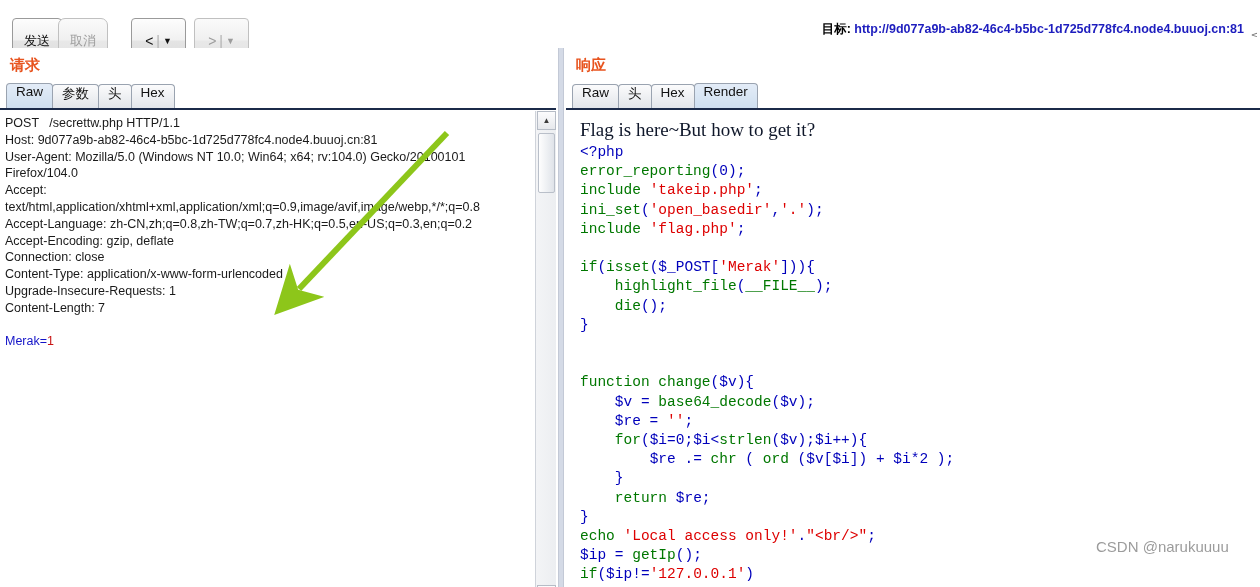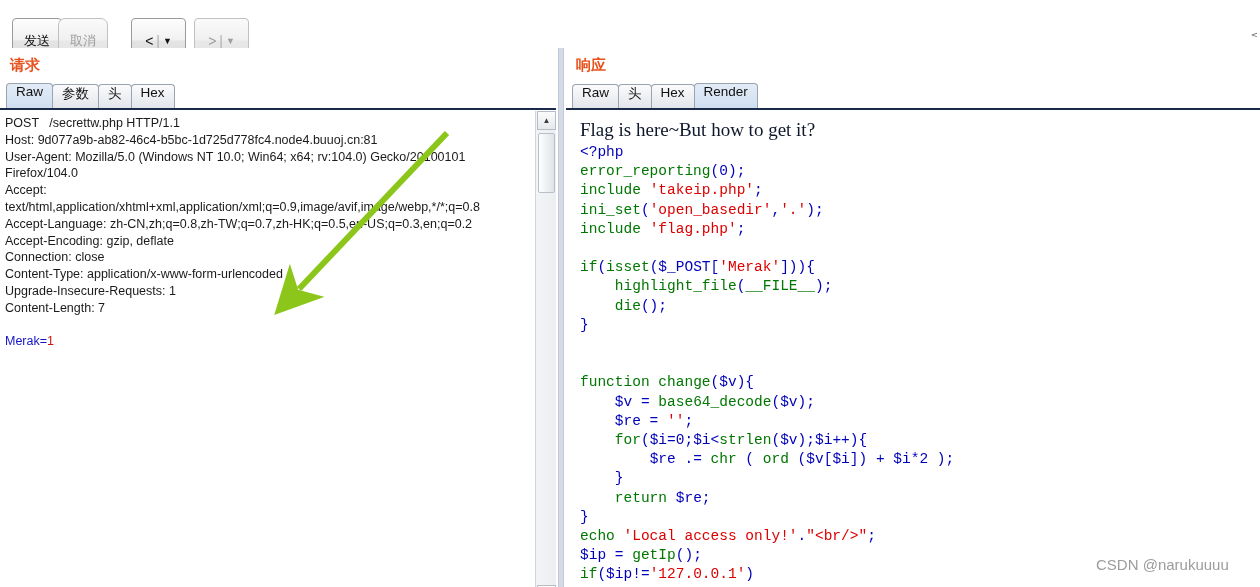--- a/index.html
+++ b/index.html
@@ -122,21 +122,21 @@
   .k { color: #007700; margin-top: 8px; }  
   .s { color: #dd0000; }  
   .v { color: #0000bb; }  
   .t { color: #0000bb; }
 
   
   #arrow { position: absolute; left: 0; top: 0; width: 1260px; height: 587px; pointer-events: none; }
 
   
   #watermark {
-    position: absolute; left: 1096px; top: 556px;
+    position: absolute; left: 1096px; top: 538px;
     font-size: 15px; color: #9c9c9c; white-space: nowrap;
     font-family: "Liberation Sans", sans-serif;
   }
 </style>
 </head>
 <body>
 
 <div id="app">
 
   <div id="toolbar">
@@ -154,20 +154,23 @@
       </span>
     </div>
     <div class="btn disabled" id="btn-next">
       <span class="navbtn-inner">
         <span>&gt;</span>
         <span class="navbtn-sep">|</span>
         <span class="caret">▼</span>
       </span>
     </div>
 
+    <div id="target-wrap">
+      <span>目标: </span><span id="target-url">http://9d077a9b-ab82-46c4-b5bc-1d725d778fc4.node4.buuoj.cn:81</span>
+    </div>
     <div id="target-scroll-hint">∧</div>
   </div>
 
   <div id="req-panel">
     <div class="panel-title">请求</div>
 
     <div class="tabstrip" id="req-tabs">
         <div class="tab active">
           <span>Raw</span>
         </div>

